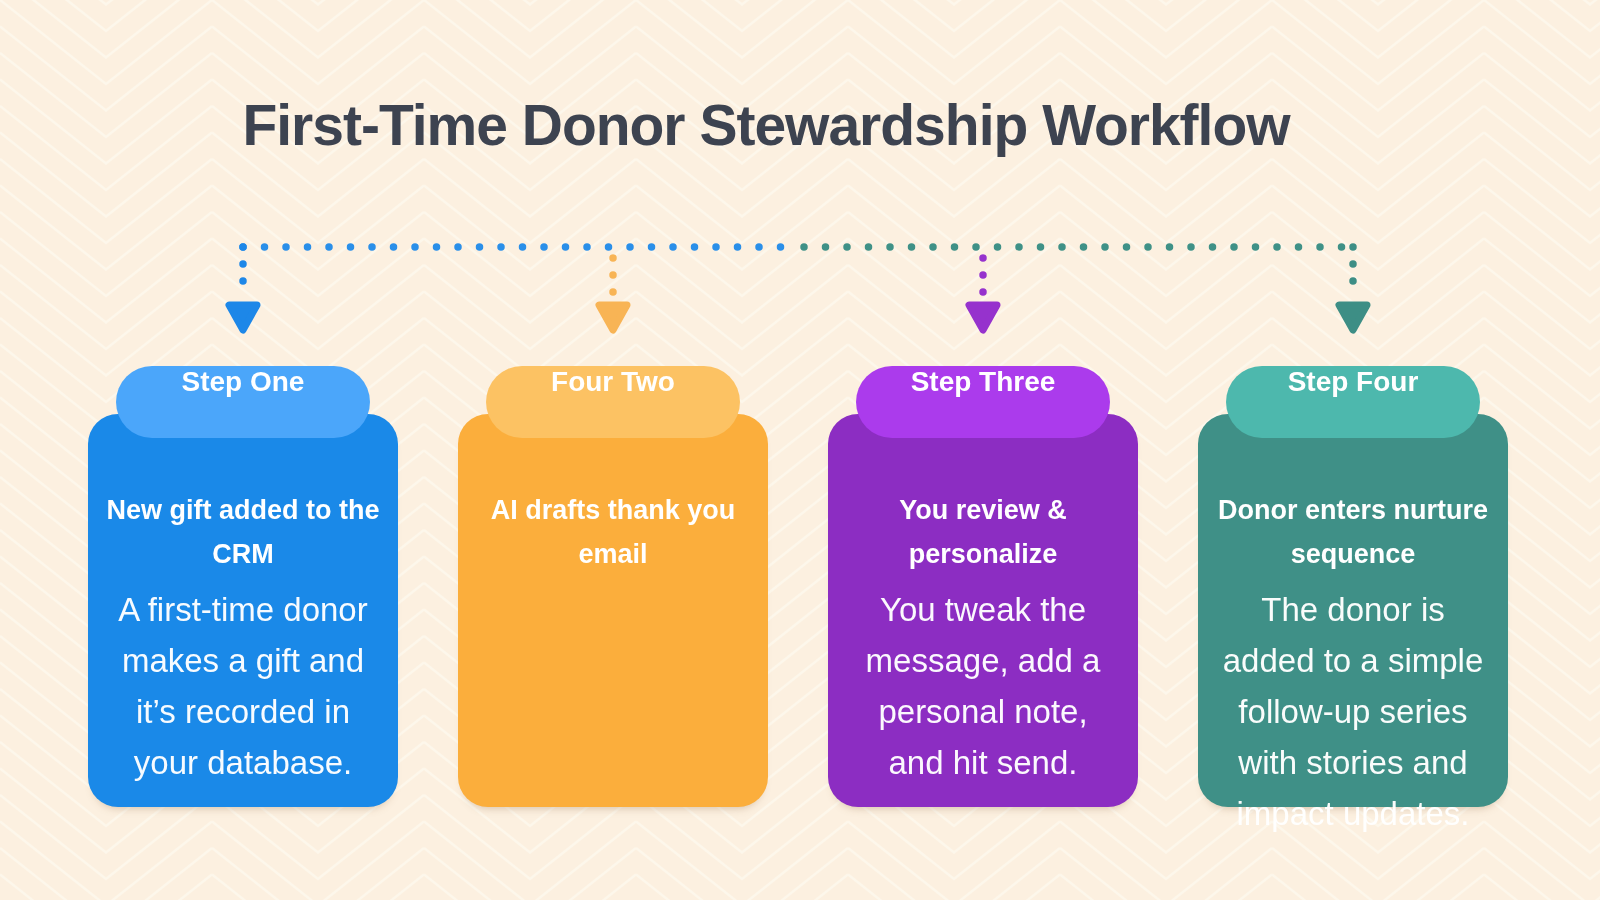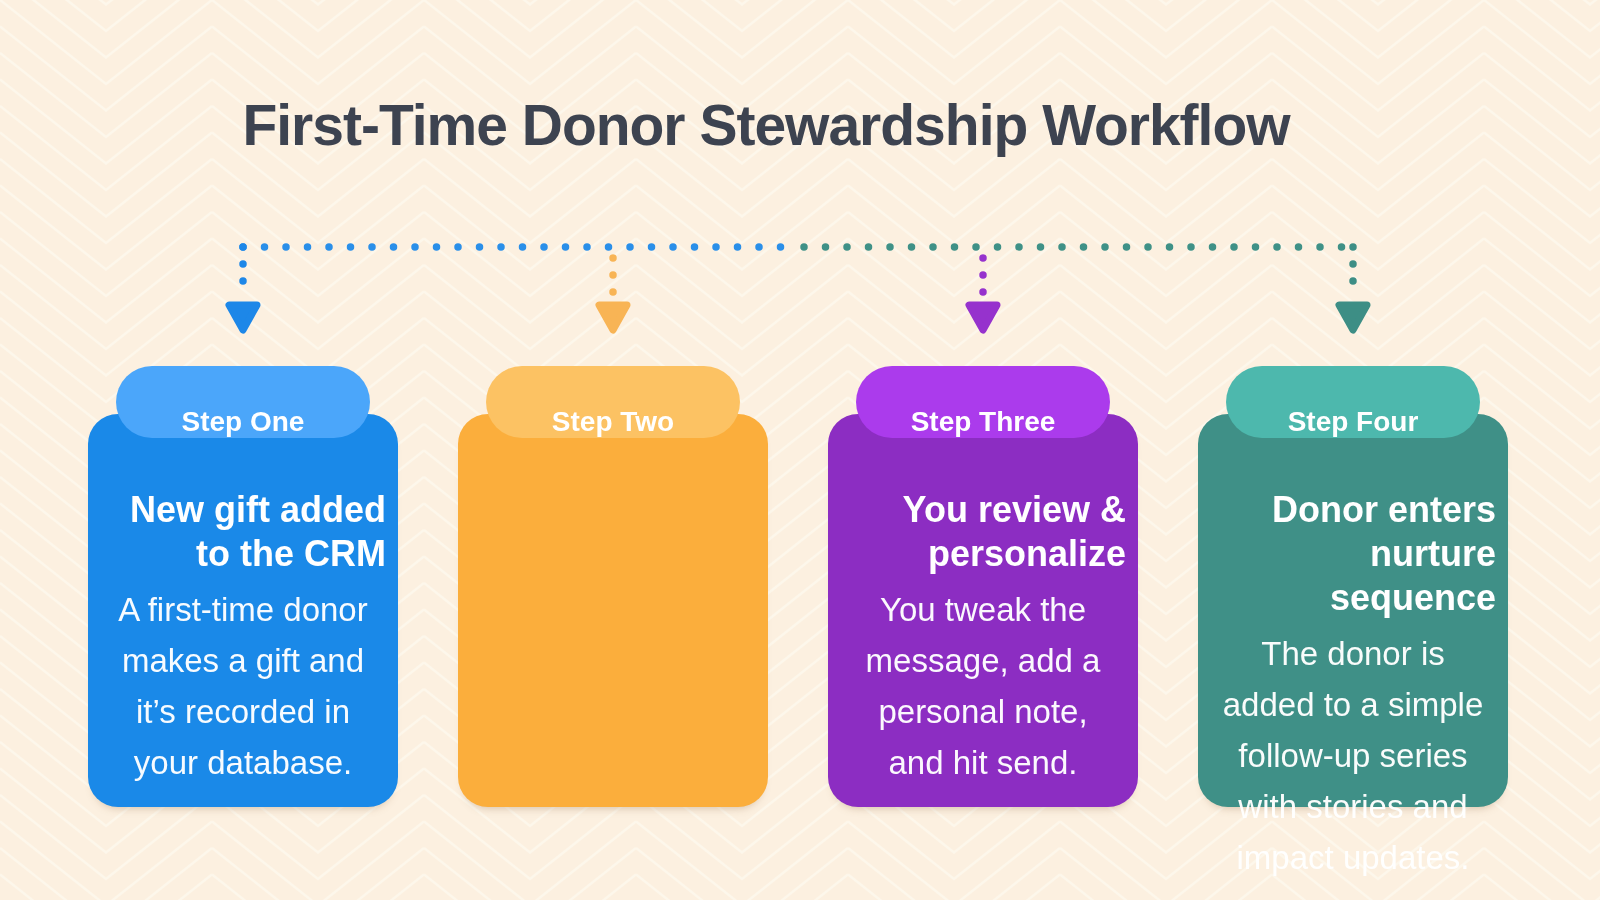--- a/index.html
+++ b/index.html
@@ -28,27 +28,27 @@
   }
   .card-1{left:88px;}
   .card-2{left:458px;}
   .card-3{left:828px;}
   .card-4{left:1198px;}
 
   .badge{
     position:absolute;top:-48px;left:50%;transform:translateX(-50%);
     width:254px;height:72px;border-radius:36px;
     background:var(--pill);
-    display:flex;align-items:flex-end;justify-content:center;
+    display:flex;align-items:flex-start;justify-content:center;
     font-size:28px;font-weight:700;color:#fff;
   }
 
   .card-heading{
     margin:74px 12px 0;min-height:88px;
-    font-size:36px;font-weight:700;line-height:44px;color:#ffffff;text-align:right;
+    font-size:27px;font-weight:700;line-height:44px;color:#ffffff;
   }
   .card-desc{
     margin:8px 19px 0;
     font-size:33px;font-weight:400;line-height:51px;
     color:rgba(255,255,255,.97);
   }
 </style>
 </head>
 <body style="background: rgb(252, 240, 224);">
 
@@ -94,22 +94,23 @@
   <div class="card card-1" style="--body: #1a89e8; --pill: #4ba6fa;">
     <div class="badge" style="background: var(--pill); --pill: #4ba6fa;">
       <span>Step One</span>
     </div>
     <div class="card-heading">New gift added to the CRM</div>
     <div class="card-desc">A first-time donor makes a gift and it’s recorded in your database.</div>
   </div>
 
   <div class="card card-2" style="--body: #fbae3c; --pill: #fcc263;">
     <div class="badge" style="background: var(--pill); --pill: #fcc263;">
-      <span>Step Two</span>
+      <span>Four Two</span>
     </div>
+    <div class="card-heading">AI drafts thank you email</div>
   </div>
 
   <div class="card card-4" style="--body: #3f9087; --pill: #4db8ad;">
     <div class="badge" style="background: var(--pill); --pill: #4db8ad;">
       <span>Step Four</span>
     </div>
     <div class="card-heading">Donor enters nurture sequence</div>
     <div class="card-desc">The donor is added to a simple follow-up series with stories and impact updates.</div>
   </div>
 

